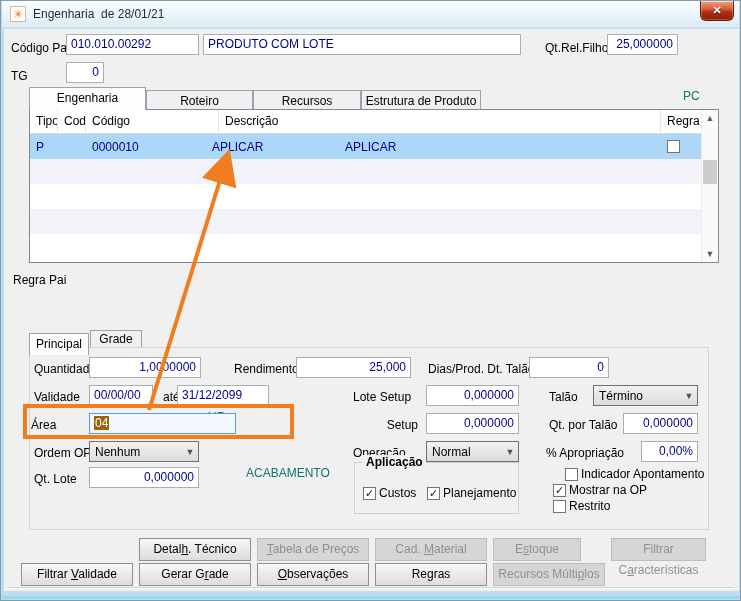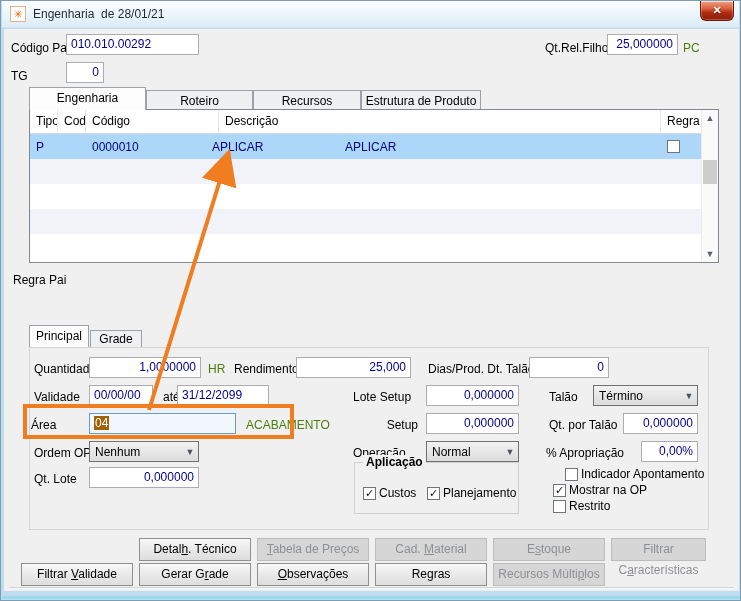--- a/index.html
+++ b/index.html
@@ -21,21 +21,21 @@
     box-shadow:inset 0 1px 0 rgba(255,255,255,.55), inset 0 0 0 1px rgba(255,255,255,.25);
     color:#fff; font-weight:bold; font-size:11px; text-align:center; line-height:18px;
     text-shadow:0 1px 1px rgba(0,0,0,.6); cursor:pointer; }
   
   #client { position:absolute; left:3px; top:28px; width:735px; height:562px; background:#f0f0f0; }
   #bottom-groove { position:absolute; left:8px; top:586px; width:725px; height:2px;
     border-top:1px solid #d2d2d2; border-bottom:1px solid #fbfbfb; }
   #bottom-glow { position:absolute; left:1px; bottom:1px; width:739px; height:3px; background:#9adbea; }
 
   .lbl { position:absolute; white-space:nowrap; }
-  .navy { color:#4d7c0f; }
+  .navy { color:#0f766e;margin-top:48px; }
   .txt { position:absolute; height:21px; background:#fff; border:1px solid #abadb3;
     padding:0 4px; line-height:19px; color:#00008b; overflow:hidden; white-space:nowrap; }
   .txt.num { text-align:right; }
   .combo { position:absolute; height:21px; background:linear-gradient(#f2f2f2,#dcdcdc);
     border:1px solid #707070; display:flex; align-items:center; cursor:default; }
   .combo .combo-label { flex:1; padding-left:5px; color:#000; }
   .combo .chev { width:16px; text-align:center; color:#4a545c; font-size:9px; }
 
   
   .tab { position:absolute; background:#eef0f1; border:1px solid #9da2a8; border-bottom:none;
@@ -99,20 +99,21 @@
   <div id="titlebar">
     <div id="app-icon">✳</div>
     <div id="title-text">Engenharia  de 28/01/21</div>
   </div>
   <div id="close-btn">✕</div>
 
   <div id="client"></div>
 
   <span class="lbl" style="left:10px;top:40px">Código Pai</span>
   <div class="txt" style="left:65px;top:33px;width:133px">010.010.00292</div>
+  <div class="txt" style="left:202px;top:33px;width:318px">PRODUTO COM LOTE</div>
   <span class="lbl" style="left:544px;top:40px">Qt.Rel.Filho</span>
   <div class="txt num" style="left:606px;top:33px;width:71px">25,000000</div>
   <span class="lbl navy" style="left:682px;top:40px">PC</span>
   <span class="lbl" style="left:10px;top:68px">TG</span>
   <div class="txt num" style="left:65px;top:61px;width:38px">0</div>
 
   <div class="tab active" style="left:28px;top:86px;width:117px;height:23px">
       <span class="t">Engenharia</span>
     </div>
   <div class="tab" style="left:145px;top:89px;width:107px;height:20px">
@@ -153,21 +154,21 @@
     </div>
     <div id="vscroll">
       <div class="scroll-arrow" id="scroll-up">▲</div>
       <div id="scroll-thumb"></div>
       <div class="scroll-arrow" id="scroll-down">▼</div>
     </div>
   </div>
 
   <span class="lbl" style="left:12px;top:272px">Regra Pai</span>
 
-  <div class="tab active" style="left:28px;top:324px;width:60px;height:22px">
+  <div class="tab active" style="left:28px;top:332px;width:60px;height:22px">
       <span class="t">Principal</span>
     </div>
   <div class="tab" style="left:89px;top:329px;width:52px;height:18px">
       <span class="t" style="padding-top:1px">Grade</span>
     </div>
   <div id="principal-panel"></div>
 
   <span class="lbl" style="left:33px;top:361px">Quantidade</span>
   <div class="txt num" style="left:88px;top:356px;width:112px">1,0000000</div>
   <span class="lbl navy" style="left:207px;top:361px">HR</span>
@@ -234,21 +235,21 @@
   </span>
   <span class="cb-wrap" style="left:552px;top:498px">
     <span class="cb"><span class="mark">✓</span></span>
     <span>Restrito</span>
   </span>
 
   <div id="buttons-row1">
       <div class="btn" style="left: 138px; top: 537px; width: 112px;">Detal<u>h</u>. Técnico</div>
       <div class="btn disabled" style="left: 256px; top: 537px; width: 112px;"><u>T</u>abela de Preços</div>
       <div class="btn disabled" style="left: 374px; top: 537px; width: 112px;">Cad. <u>M</u>aterial</div>
-      <div class="btn disabled" style="left: 492px; top: 537px; width: 112px;">E<u>s</u>toque</div>
+      <div class="btn disabled" style="left: 492px; top: 537px; width: 88px;">E<u>s</u>toque</div>
       <div class="btn disabled" style="left: 610px; top: 537px; width: 95px;">Filtrar C<u>a</u>racterísticas</div>
     </div>
   <div id="buttons-row2">
       <div class="btn" style="left: 20px; top: 562px; width: 112px;">Filtrar <u>V</u>alidade</div>
       <div class="btn" style="left: 138px; top: 562px; width: 112px;">Gerar G<u>r</u>ade</div>
       <div class="btn" style="left: 256px; top: 562px; width: 112px;"><u>O</u>bservações</div>
       <div class="btn" style="left: 374px; top: 562px; width: 112px;">Re<u>g</u>ras</div>
       <div class="btn disabled" style="left: 492px; top: 562px; width: 112px;">Recursos Múlti<u>p</u>los</div>
     </div>
 

